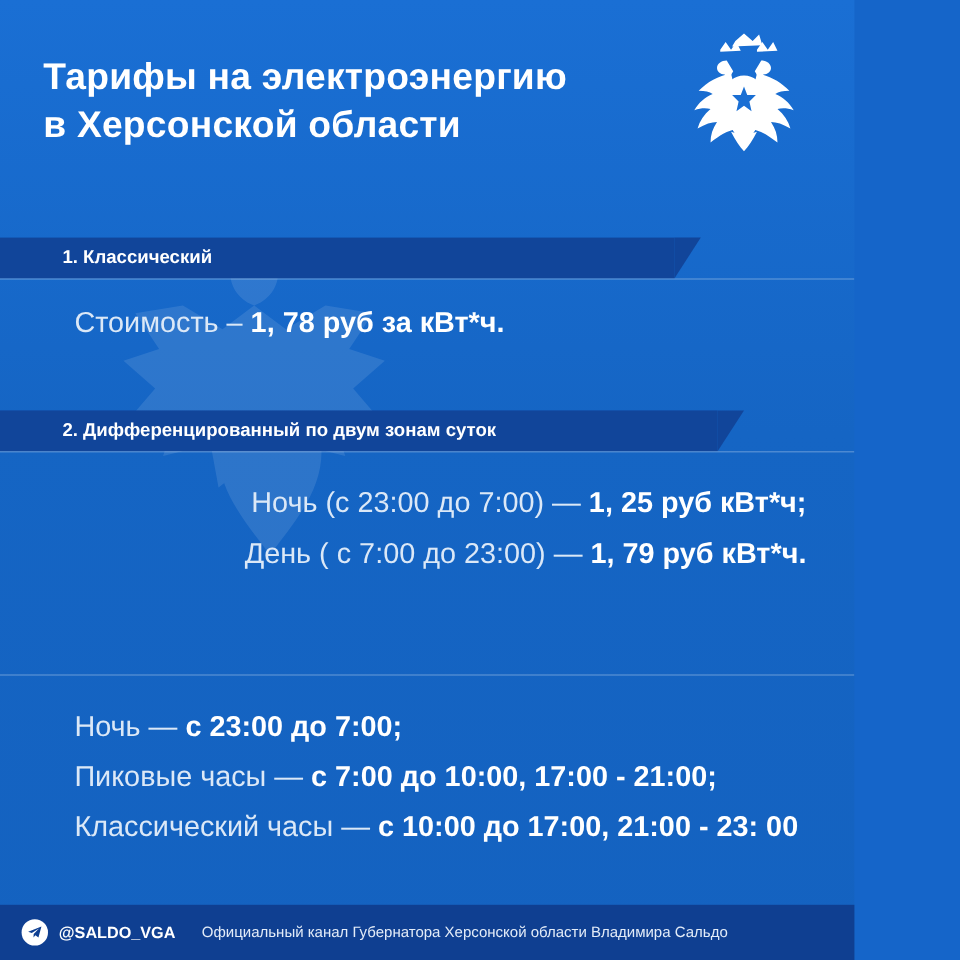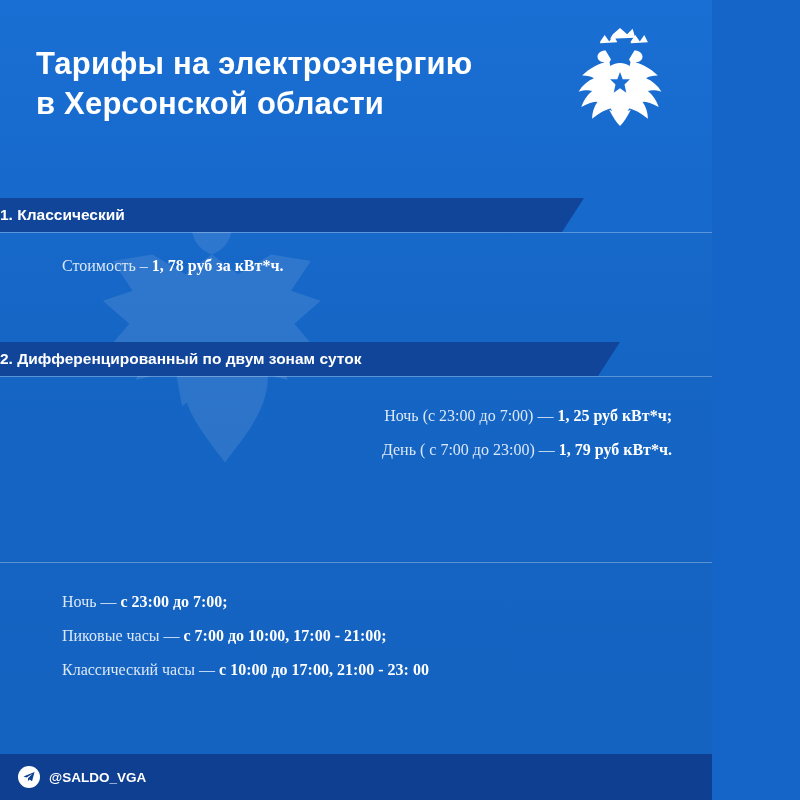--- a/index.html
+++ b/index.html
@@ -62,20 +62,21 @@
   .band {
     position: absolute;
     left: 0;
     height: 34px;
     background: #11459a;
     display: flex;
     align-items: center;
     box-sizing: border-box;
   }
   .band-inner {
+    padding-left: 52px;
     color: #ffffff;
     font-size: 15.5px;
     font-weight: bold;
     white-space: nowrap;
   }
   .band::after {
     content: "";
     position: absolute;
     right: -22px;
     top: 0;
@@ -93,25 +94,24 @@
     background: rgba(255,255,255,0.30);
   }
 
   .rows {
     position: absolute;
     left: 62px;
     right: 40px;
   }
   .row {
     color: #e8f1fb;
-    font-size: 16px;
+    font-size: 24px;
     line-height: 1.0;
     margin-bottom: 18px;
     white-space: nowrap;
-    font-family: Liberation Serif, serif;
   }
   .row .lead { color: #dbe8f7; }
   .row .val { color: #ffffff; font-weight: bold; }
 
   
   .footer {
     position: absolute;
     left: 0;
     bottom: 0;
     width: 800px;
@@ -222,15 +222,16 @@
     </div>
   </div>
 
   <div class="footer">
     <span class="tg-icon">
       <svg viewBox="0 0 24 24" xmlns="http://www.w3.org/2000/svg">
         <path d="M21.5 3.5 L2.5 11 l5.2 1.8 L18 6.3 l-7.6 8 -0.3 5 2.8-3.1 4.3 3.2 z" fill="#0f3f91"></path>
       </svg>
     </span>
     <span class="handle">@SALDO_VGA</span>
+    <span class="footer-note">Официальный канал Губернатора Херсонской области Владимира Сальдо</span>
   </div>
 
 </div>
 
 </body></html>

